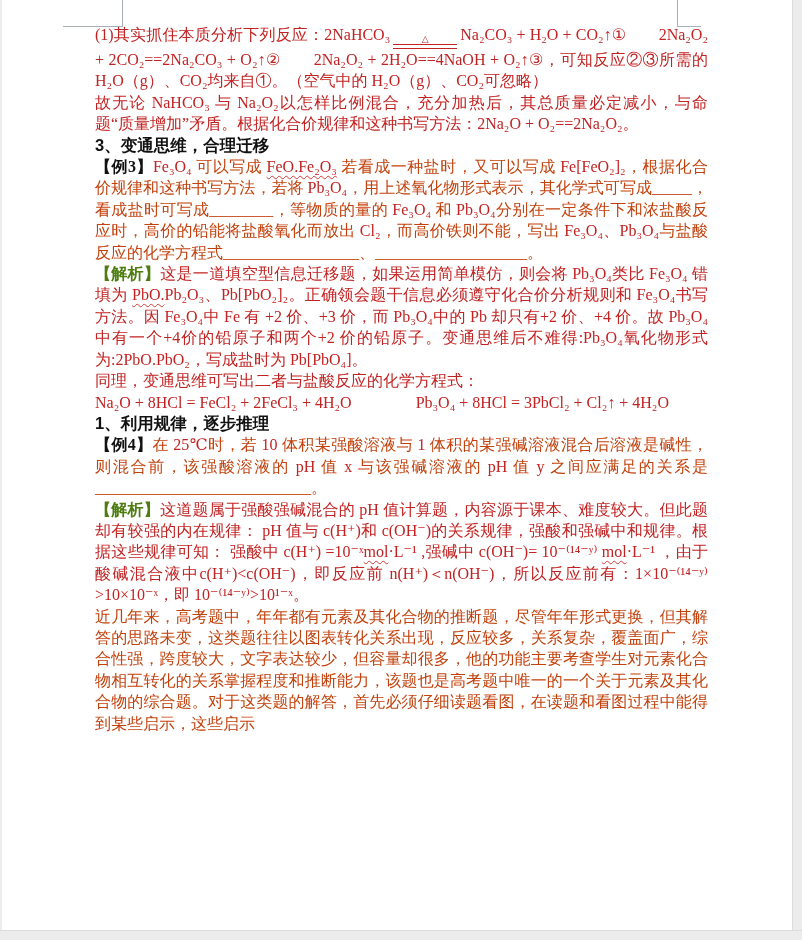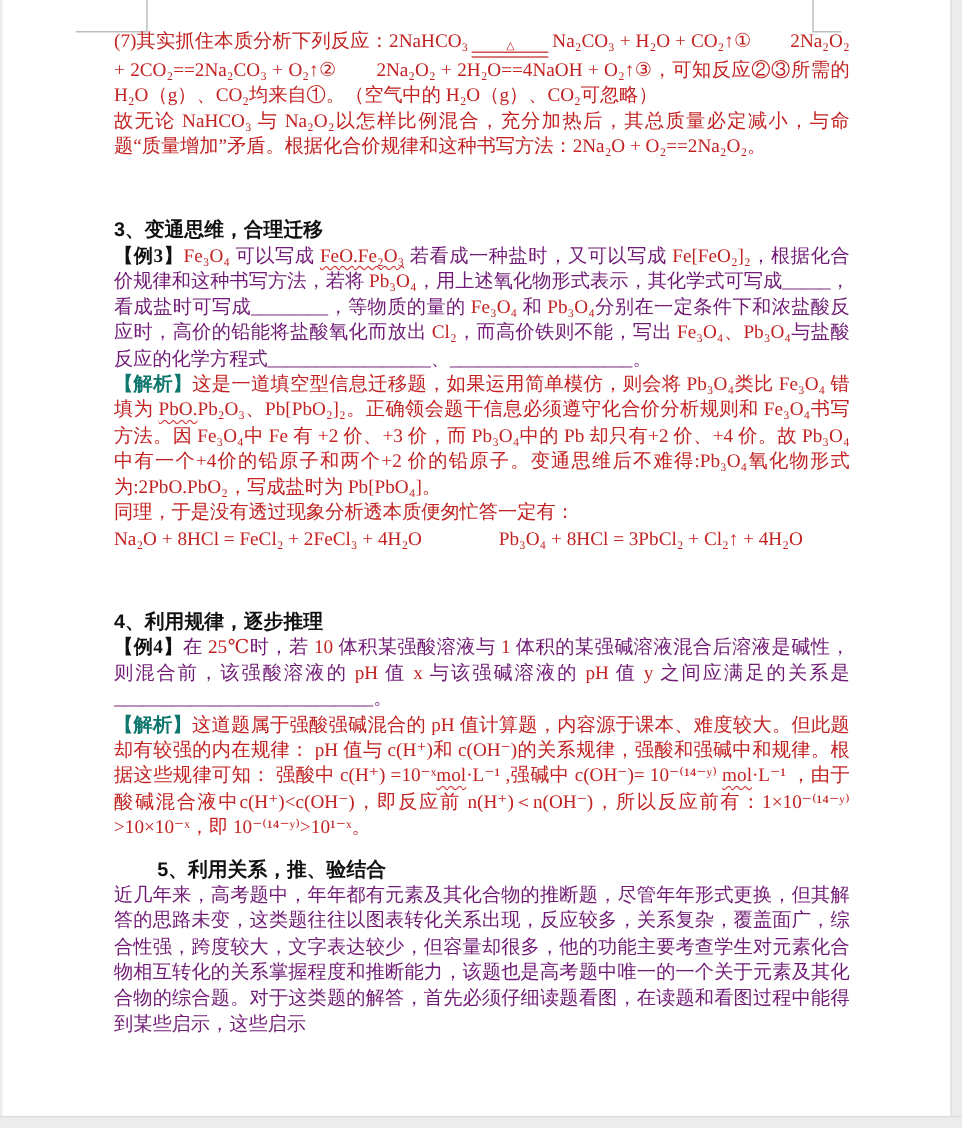--- a/index.html
+++ b/index.html
@@ -7,26 +7,26 @@
     width:802px;height:940px;overflow:hidden;background:#ffffff;
     font-family:"Liberation Serif","DejaVu Serif",serif;
   }
   .page{position:relative;width:802px;height:940px;background:#ffffff;}
   .content{
     position:absolute;left:95px;top:24px;width:613px;
     color:#1c1c1c;font-size:16px;line-height:21.4px;
     text-align:justify;overflow:visible;
   }
   .content p{margin:0;padding:0;}
-  p.h{font-family:"Liberation Sans","DejaVu Sans",sans-serif;font-weight:bold;font-size:16.5px;margin-top:48px;}
+  p.h{font-family:"Liberation Sans","DejaVu Sans",sans-serif;font-weight:bold;font-size:16.5px;}
   p.h5{margin-top:14px;text-indent:36px;}
-  .run-k{color:#701a75;}
+  .run-k{color:#c2410c;}
   .run-kb{color:#111111;font-weight:bold;}
   .run-r{color:#c32222;}
-  .run-rb{color:#0f766e;font-weight:bold;}
+  .run-rb{color:#4d7c0f;font-weight:bold;}
   .run-rw{
     color:#c32222;
     text-decoration:underline;
     text-decoration-style:wavy;
     text-decoration-color:#d43a3a;
     text-decoration-thickness:1px;
     text-underline-offset:3px;
   }
   .deq{
     display:inline-flex;flex-direction:column;align-items:center;justify-content:flex-end;
@@ -51,33 +51,32 @@
 </head>
 <body>
 
 <div class="page">
   <div class="crop tl-v"></div>
   <div class="crop tl-h"></div>
   <div class="crop tr-v"></div>
   <div class="crop tr-h"></div>
 
   <div class="content" id="content">
-      <p><span class="run-r">(7)其实抓住本质分析下列反应：2NaHCO₃</span><span class="deq">
+      <p><span class="run-r">(1)其实抓住本质分析下列反应：2NaHCO₃</span><span class="deq">
           <span class="deq-tri">△</span>
           <span class="deq-line"></span>
         </span><span class="run-r">Na₂CO₃ + H₂O + CO₂↑①　　2Na₂O₂ + 2CO₂==2Na₂CO₃ + O₂↑②　　2Na₂O₂ + 2H₂O==4NaOH + O₂↑③，可知反应②③所需的 H₂O（g）、CO₂均来自①。（空气中的 H₂O（g）、CO₂可忽略）</span></p>
       <p><span class="run-r">故无论 NaHCO₃ 与 Na₂O₂以怎样比例混合，充分加热后，其总质量必定减小，与命题“质量增加”矛盾。根据化合价规律和这种书写方法：2Na₂O + O₂==2Na₂O₂。</span></p>
       <p class="h"><span class="run-kb">3、变通思维，合理迁移</span></p>
       <p><span class="run-kb">【例3】</span><span class="run-r">Fe₃O₄ </span><span class="run-k">可以写成 </span><span class="run-rw">FeO.Fe₂O₃</span><span class="run-k"> 若看成一种盐时，又可以写成 </span><span class="run-r">Fe[FeO₂]₂</span><span class="run-k">，根据化合价规律和这种书写方法，若将 </span><span class="run-r">Pb₃O₄</span><span class="run-k">，用上述氧化物形式表示，其化学式可写成_____，看成盐时可写成________，等物质的量的 </span><span class="run-r">Fe₃O₄</span><span class="run-k"> 和 </span><span class="run-r">Pb₃O₄</span><span class="run-k">分别在一定条件下和浓盐酸反应时，高价的铅能将盐酸氧化而放出 </span><span class="run-r">Cl₂</span><span class="run-k">，而高价铁则不能，写出 </span><span class="run-r">Fe₃O₄、Pb₃O₄</span><span class="run-k">与盐酸反应的化学方程式_________________、___________________。</span></p>
       <p><span class="run-rb">【解析】</span><span class="run-r">这是一道填空型信息迁移题，如果运用简单模仿，则会将 Pb₃O₄类比 Fe₃O₄ 错填为 </span><span class="run-rw">PbO.</span><span class="run-r">Pb₂O₃、Pb[PbO₂]₂。正确领会题干信息必须遵守化合价分析规则和 Fe₃O₄书写方法。因 Fe₃O₄中 Fe 有 +2 价、+3 价，而 Pb₃O₄中的 Pb 却只有+2 价、+4 价。故 Pb₃O₄中有一个+4价的铅原子和两个+2 价的铅原子。变通思维后不难得:Pb₃O₄氧化物形式为:2PbO.PbO₂，写成盐时为 Pb[PbO₄]。</span></p>
-      <p><span class="run-r">同理，于是没有透过现象分析透本质便匆忙答一定有：</span></p>
+      <p><span class="run-r">同理，变通思维可写出二者与盐酸反应的化学方程式：</span></p>
       <p><span class="run-r">Na₂O + 8HCl = FeCl₂ + 2FeCl₃ + 4H₂O　　　　Pb₃O₄ + 8HCl = 3PbCl₂ + Cl₂↑ + 4H₂O</span></p>
-      <p class="h"><span class="run-kb">4、利用规律，逐步推理</span></p>
+      <p class="h"><span class="run-kb">1、利用规律，逐步推理</span></p>
       <p><span class="run-kb">【例4】</span><span class="run-k">在 </span><span class="run-r">25℃</span><span class="run-k">时，若 </span><span class="run-r">10</span><span class="run-k"> 体积某强酸溶液与 </span><span class="run-r">1</span><span class="run-k"> 体积的某强碱溶液混合后溶液是碱性，则混合前，该强酸溶液的 </span><span class="run-r">pH</span><span class="run-k"> 值 </span><span class="run-r">x</span><span class="run-k"> 与该强碱溶液的 </span><span class="run-r">pH</span><span class="run-k"> 值 </span><span class="run-r">y</span><span class="run-k"> 之间应满足的关系是___________________________。</span></p>
       <p><span class="run-rb">【解析】</span><span class="run-r">这道题属于强酸强碱混合的 pH 值计算题，内容源于课本、难度较大。但此题却有较强的内在规律： pH 值与 c(H⁺)和 c(OH⁻)的关系规律，强酸和强碱中和规律。根据这些规律可知： 强酸中 c(H⁺) =10⁻ˣ</span><span class="run-rw">mol</span><span class="run-r">·L⁻¹ ,强碱中 c(OH⁻)= 10⁻⁽¹⁴⁻ʸ⁾ </span><span class="run-rw">mol</span><span class="run-r">·L⁻¹ ，由于酸碱混合液中c(H⁺)&lt;c(OH⁻)，即反应前 n(H⁺)＜n(OH⁻)，所以反应前有：1×10⁻⁽¹⁴⁻ʸ⁾&gt;10×10⁻ˣ，即 10⁻⁽¹⁴⁻ʸ⁾&gt;10¹⁻ˣ。</span></p>
-      <p class="h h5"><span class="run-kb">5、利用关系，推、验结合</span></p>
       <p><span class="run-k">近几年来，高考题中，年年都有元素及其化合物的推断题，尽管年年形式更换，但其解答的思路未变，这类题往往以图表转化关系出现，反应较多，关系复杂，覆盖面广，综合性强，跨度较大，文字表达较少，但容量却很多，他的功能主要考查学生对元素化合物相互转化的关系掌握程度和推断能力，该题也是高考题中唯一的一个关于元素及其化合物的综合题。对于这类题的解答，首先必须仔细读题看图，在读题和看图过程中能得到某些启示，这些启示</span></p>
     </div>
 
   <div class="edge-left"></div>
   <div class="edge-right"></div>
   <div class="edge-bottom"></div>
 </div>
 
 </body></html>

